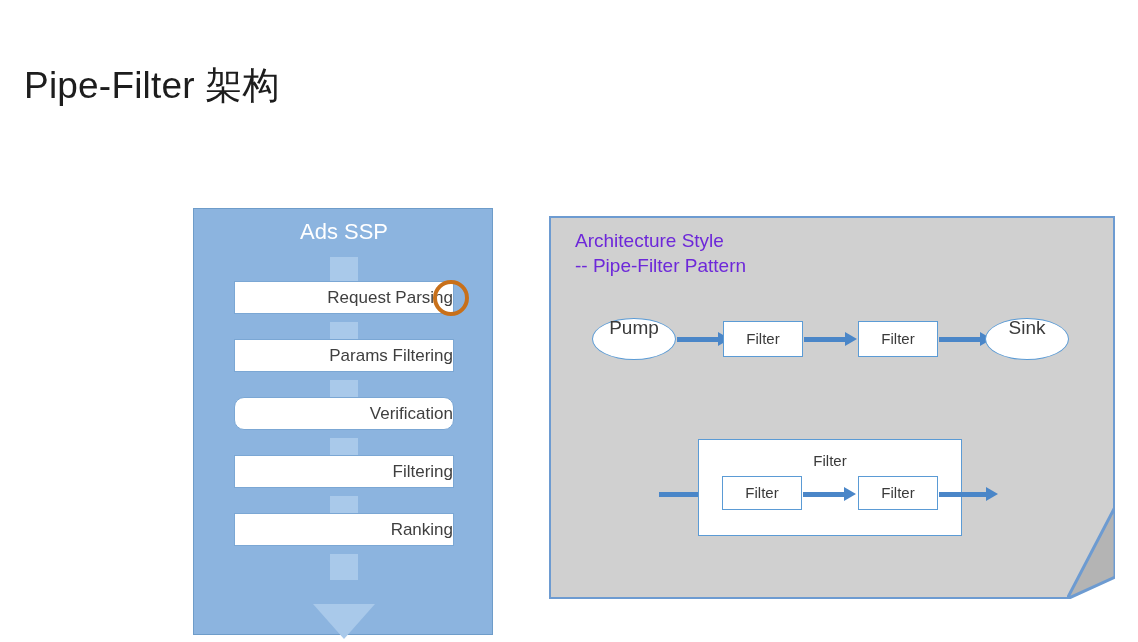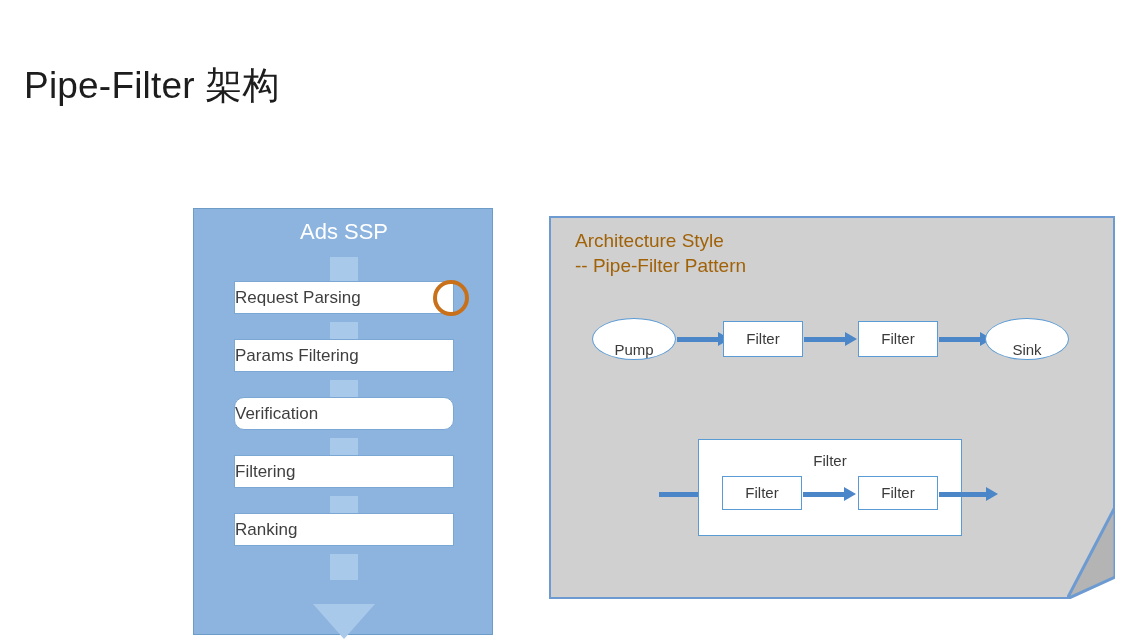--- a/index.html
+++ b/index.html
@@ -38,21 +38,21 @@
     position:absolute;left:135px;width:30px;
     background:#a9c9ea;
     border-left:1px solid #8cb4df;border-right:1px solid #8cb4df;
     box-sizing:border-box;
   }
   .stage-box{
     position:absolute;left:40px;width:220px;height:33px;
     background:#ffffff;
     border:1px solid #7ba7d4;
     box-sizing:border-box;
-    display:flex;align-items:center;justify-content:flex-start;
+    display:flex;align-items:center;justify-content:flex-end;
     color:#3f3f3f;font-size:17px;line-height:20px;
     white-space:nowrap;
   }
   .pipe-arrow{
     position:absolute;left:135px;width:0;height:0;
     border-left:31px solid transparent;
     border-right:31px solid transparent;
     border-top:35px solid #a9c9ea;
     margin-left:-16px;
   }
@@ -74,40 +74,40 @@
     border:2px solid #6d9bd1;
     box-sizing:border-box;
     clip-path:polygon(0 0, 100% 0, 100% 76%, 91.5% 100%, 0 100%);
   }
   .pattern-fold{
     position:absolute;right:0;bottom:0;
     width:48px;height:92px;
   }
   .pattern-heading{
     position:absolute;left:26px;top:12px;
-    color:#a16207;font-size:19px;line-height:25px;
+    color:#6d28d9;font-size:19px;line-height:25px;
     white-space:pre-line;
   }
 
   .node-box{
     position:absolute;
     background:#ffffff;
     border:1.5px solid #5b9bd5;
     box-sizing:border-box;
     display:flex;align-items:center;justify-content:center;
     color:#3a3a3a;font-size:15px;line-height:18px;
   }
   .node-ellipse{
     position:absolute;
     background:#ffffff;
     border:1.5px solid #5b9bd5;
     border-radius:50%;
     box-sizing:border-box;
-    display:flex;align-items:flex-end;justify-content:center;
-    color:#3a3a3a;font-size:15px;line-height:18px;
+    display:flex;align-items:flex-start;justify-content:center;
+    color:#3a3a3a;font-size:19px;line-height:18px;
   }
   .composite-box{
     position:absolute;
     background:#ffffff;
     border:1.5px solid #5b9bd5;
     box-sizing:border-box;
   }
   .composite-label{
     position:absolute;left:0;top:12px;width:100%;
     text-align:center;color:#3a3a3a;font-size:15px;line-height:18px;

